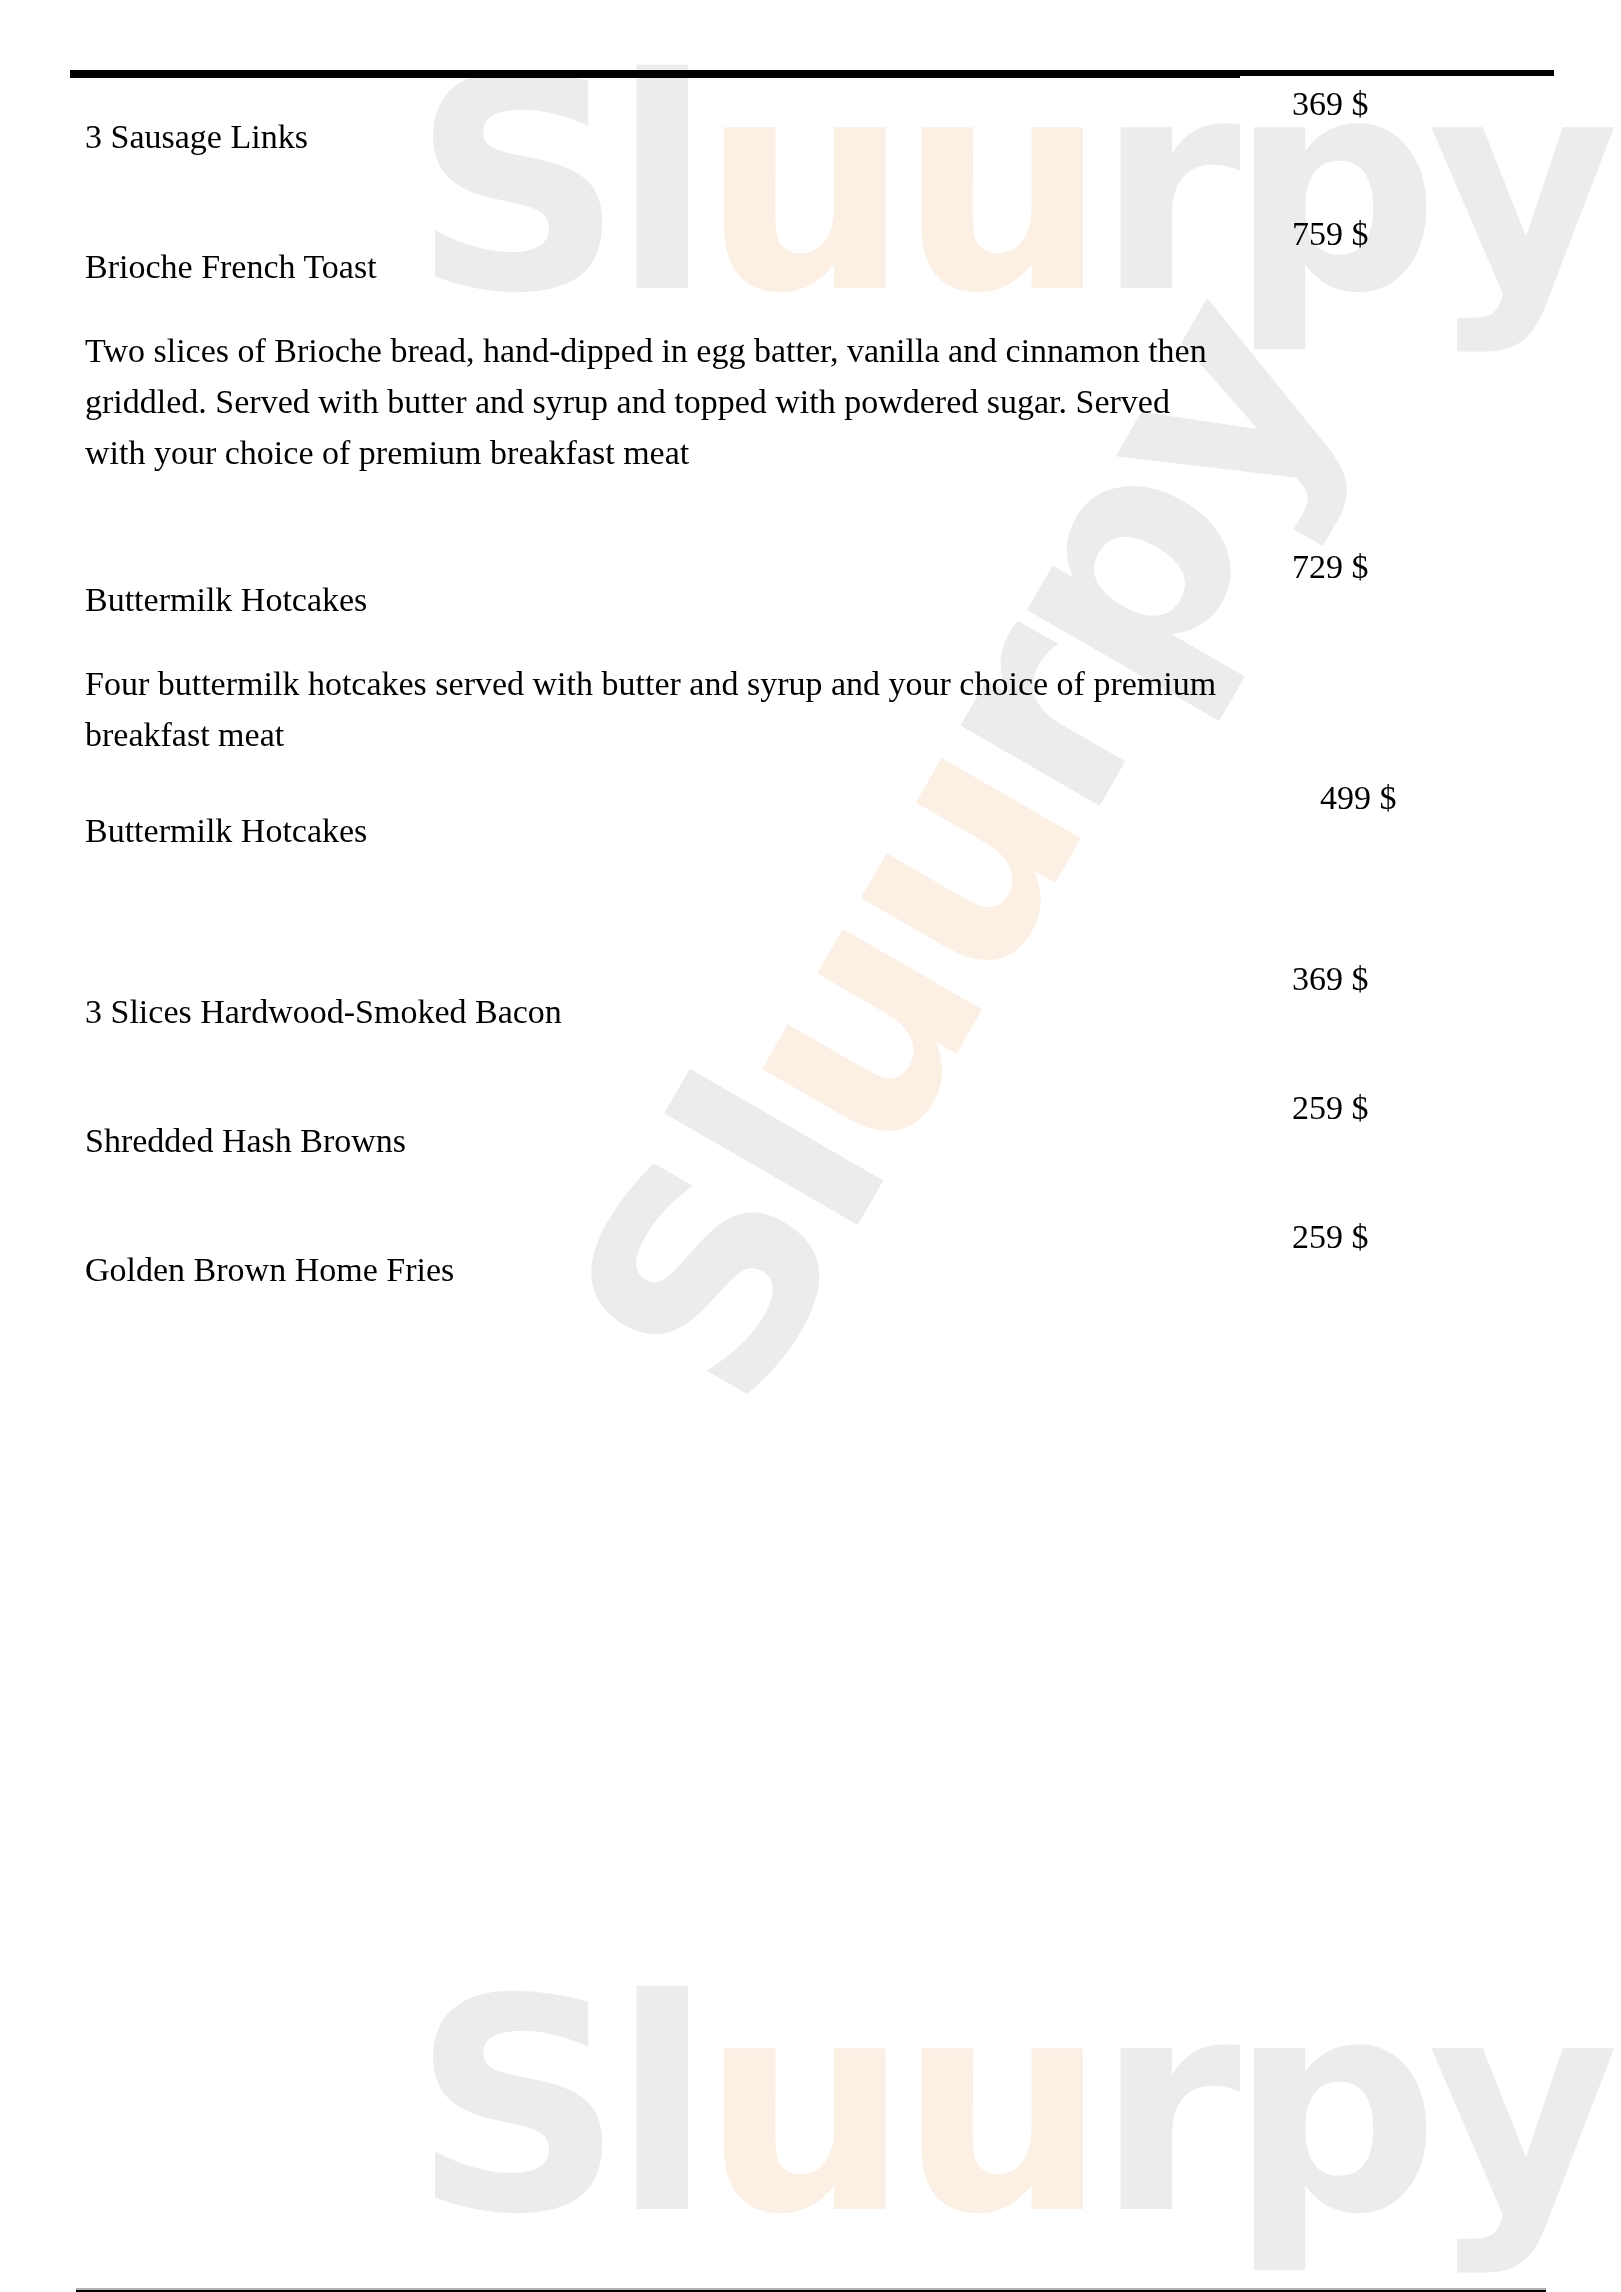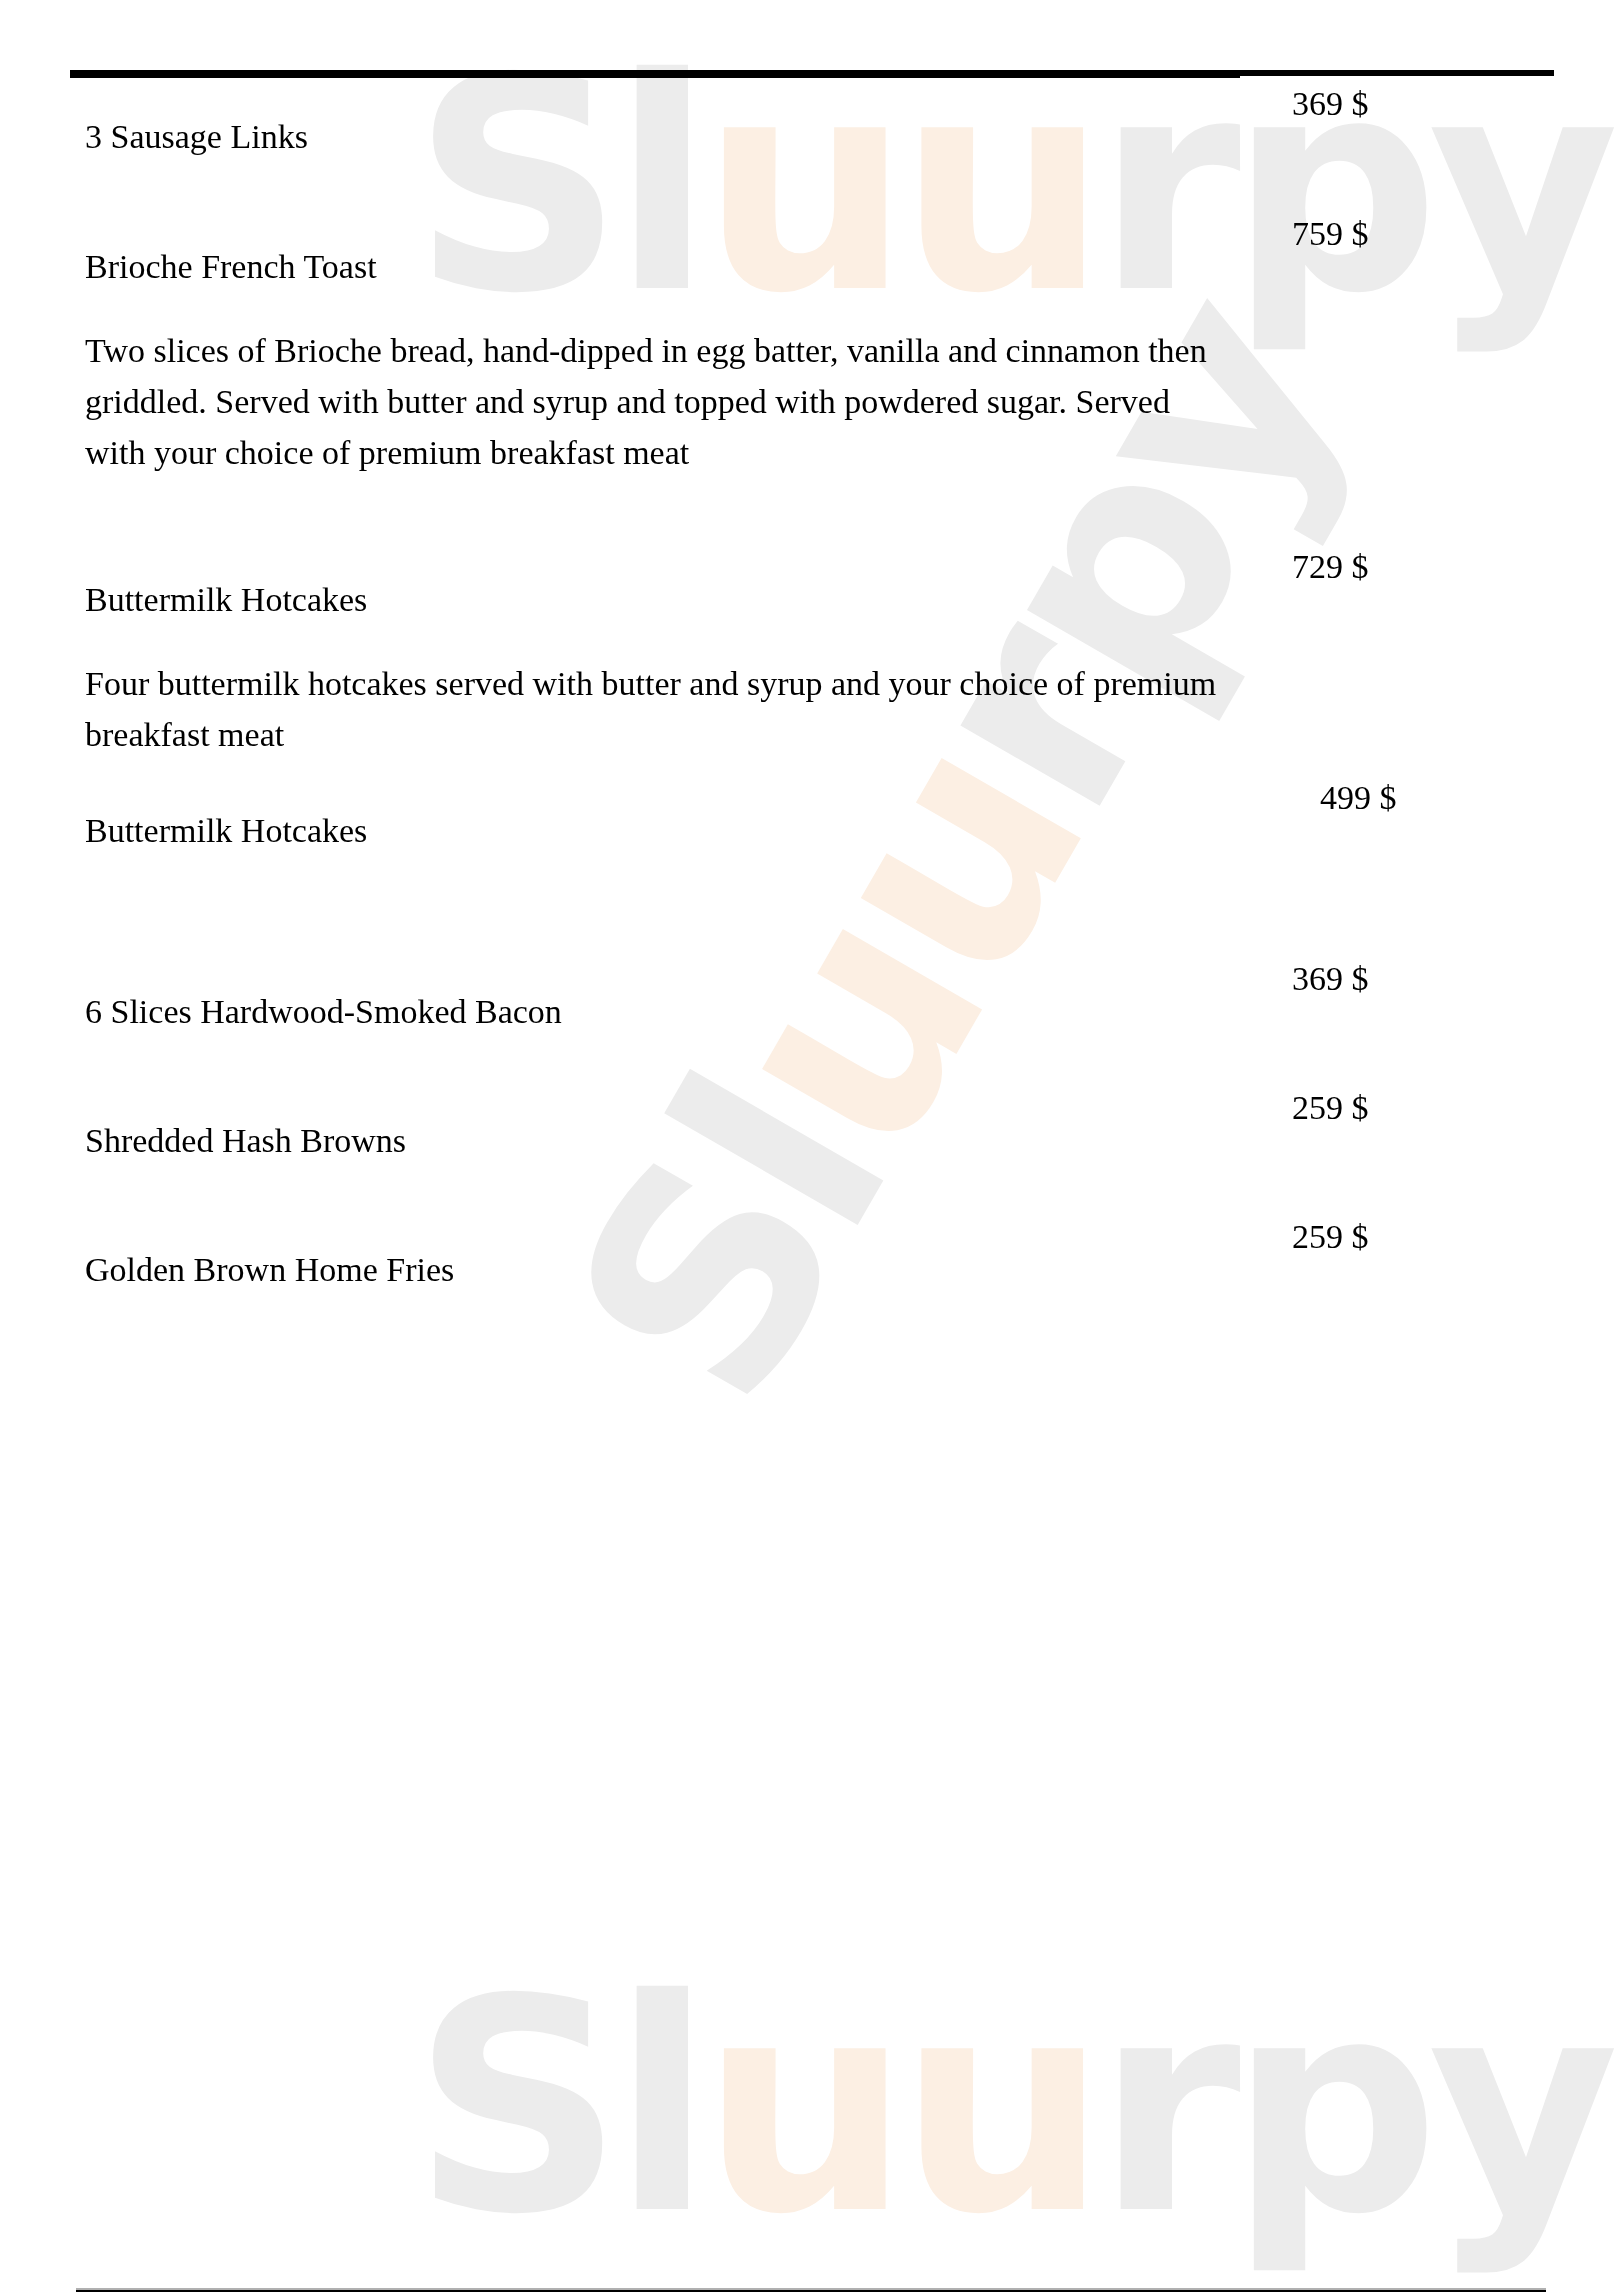--- a/index.html
+++ b/index.html
@@ -49,21 +49,21 @@
     <span class="desc">Four buttermilk hotcakes served with butter and syrup and your choice of premium breakfast meat</span>
   </div>
   <div class="price" style="top:541px;">729 $</div>
 
   <div class="item" style="top:772px;">
     <span class="name">Buttermilk Hotcakes</span>
   </div>
   <div class="price" style="top:772px;margin-left:28px;">499 $</div>
 
   <div class="item" style="top:953px;">
-    <span class="name">6 Slices Hardwood-Smoked Bacon</span>
+    <span class="name">3 Slices Hardwood-Smoked Bacon</span>
   </div>
   <div class="price" style="top:953px;">369 $</div>
 
   <div class="item" style="top:1082px;">
     <span class="name">Shredded Hash Browns</span>
   </div>
   <div class="price" style="top:1082px;">259 $</div>
 
   <div class="item" style="top:1211px;">
     <span class="name">Golden Brown Home Fries</span>

